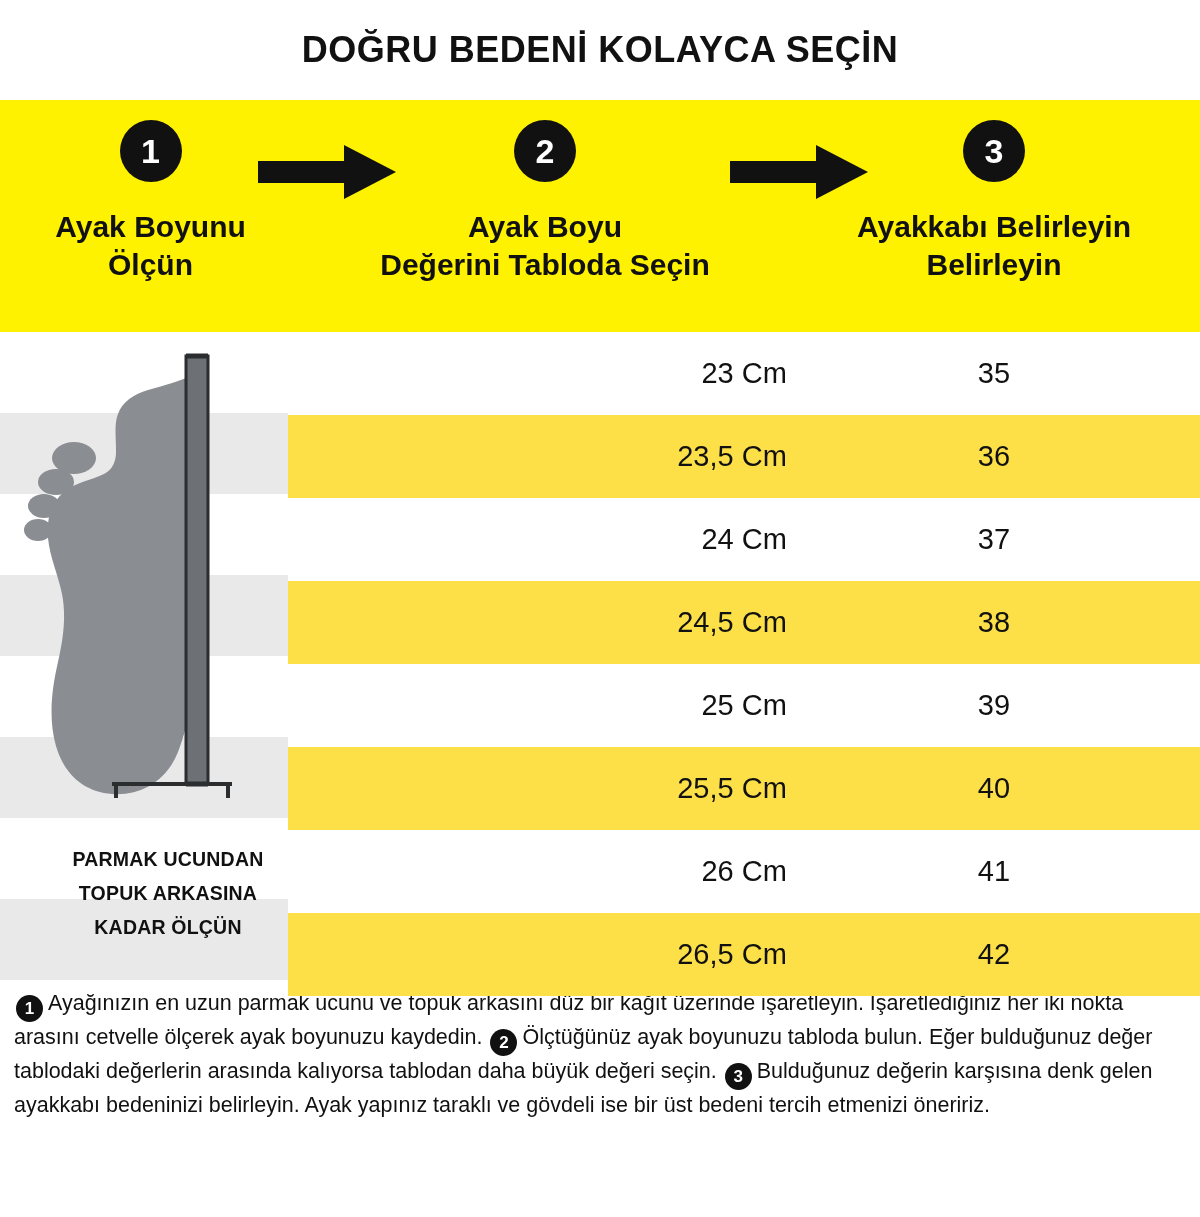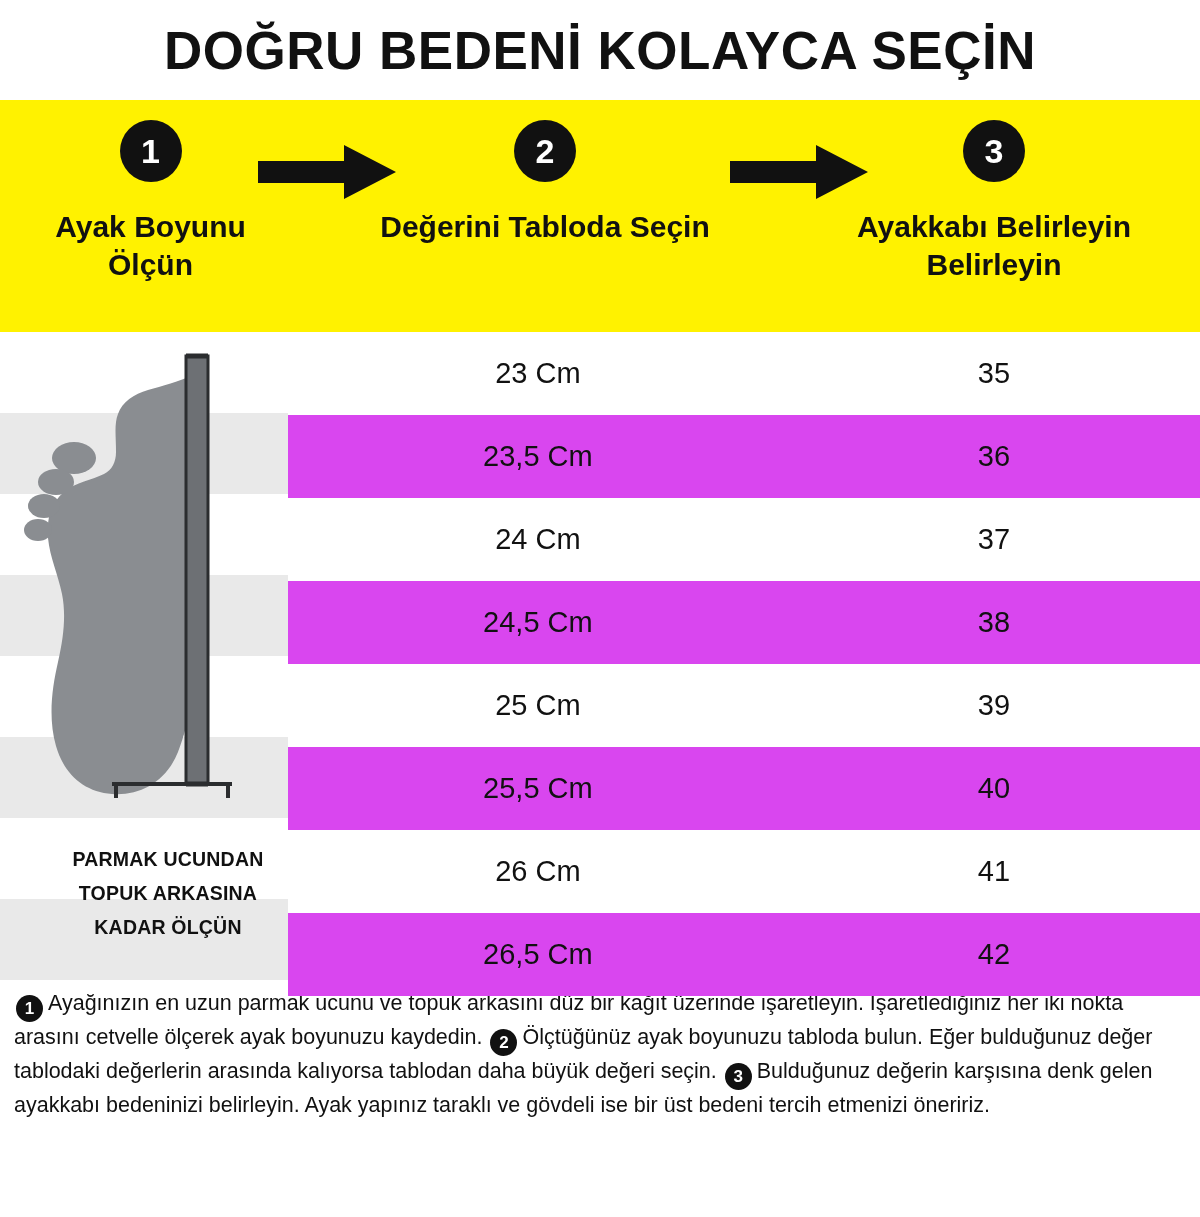--- a/index.html
+++ b/index.html
@@ -24,21 +24,21 @@
   
   .title-bar {
     height: 100px;
     display: flex;
     align-items: center;
     justify-content: center;
     background: #ffffff;
   }
   .title-bar h1 {
     margin: 16px;
-    font-size: 53px;
+    font-size: 36px;
     font-weight: bold;
     letter-spacing: 0.5px;
     color: #111111;
     text-align: center;
   }
 
   
   .steps {
     background: #fff200;
     height: 232px;
@@ -122,24 +122,24 @@
     border-collapse: collapse;
   }
   .size-table td {
     height: 81px;
     font-size: 29px;
     color: #111111;
     text-align: center;
     vertical-align: middle;
     border: none;
   }
-  .size-table td.col-cm { width: 500px; }
+  .size-table td.col-cm { width: 500px; text-align: right; }
   .size-table td.col-size { width: 412px; }
   .size-table tr.odd { background: #ffffff; }
-  .size-table tr.even { background: #d946ef; }
+  .size-table tr.even { background: #fde047; }
 
   
   .stripe {
     position: absolute;
     left: 0;
     width: 288px;
     height: 81px;
     background: #e9e9e9;
   }
 
@@ -187,20 +187,21 @@
 
     <div class="arrow arrow-1">
       <svg width="138" height="54" viewBox="0 0 138 54" xmlns="http://www.w3.org/2000/svg">
         <polygon points="0,16 86,16 86,0 138,27 86,54 86,38 0,38" fill="#111111"></polygon>
       </svg>
     </div>
 
     <div class="step step-2">
       <div class="badge">2</div>
       <div class="step-label">
+        <div>Ayak Boyu</div>
         <div>Değerini Tabloda Seçin</div>
       </div>
     </div>
 
     <div class="arrow arrow-2">
       <svg width="138" height="54" viewBox="0 0 138 54" xmlns="http://www.w3.org/2000/svg">
         <polygon points="0,16 86,16 86,0 138,27 86,54 86,38 0,38" fill="#111111"></polygon>
       </svg>
     </div>
 

